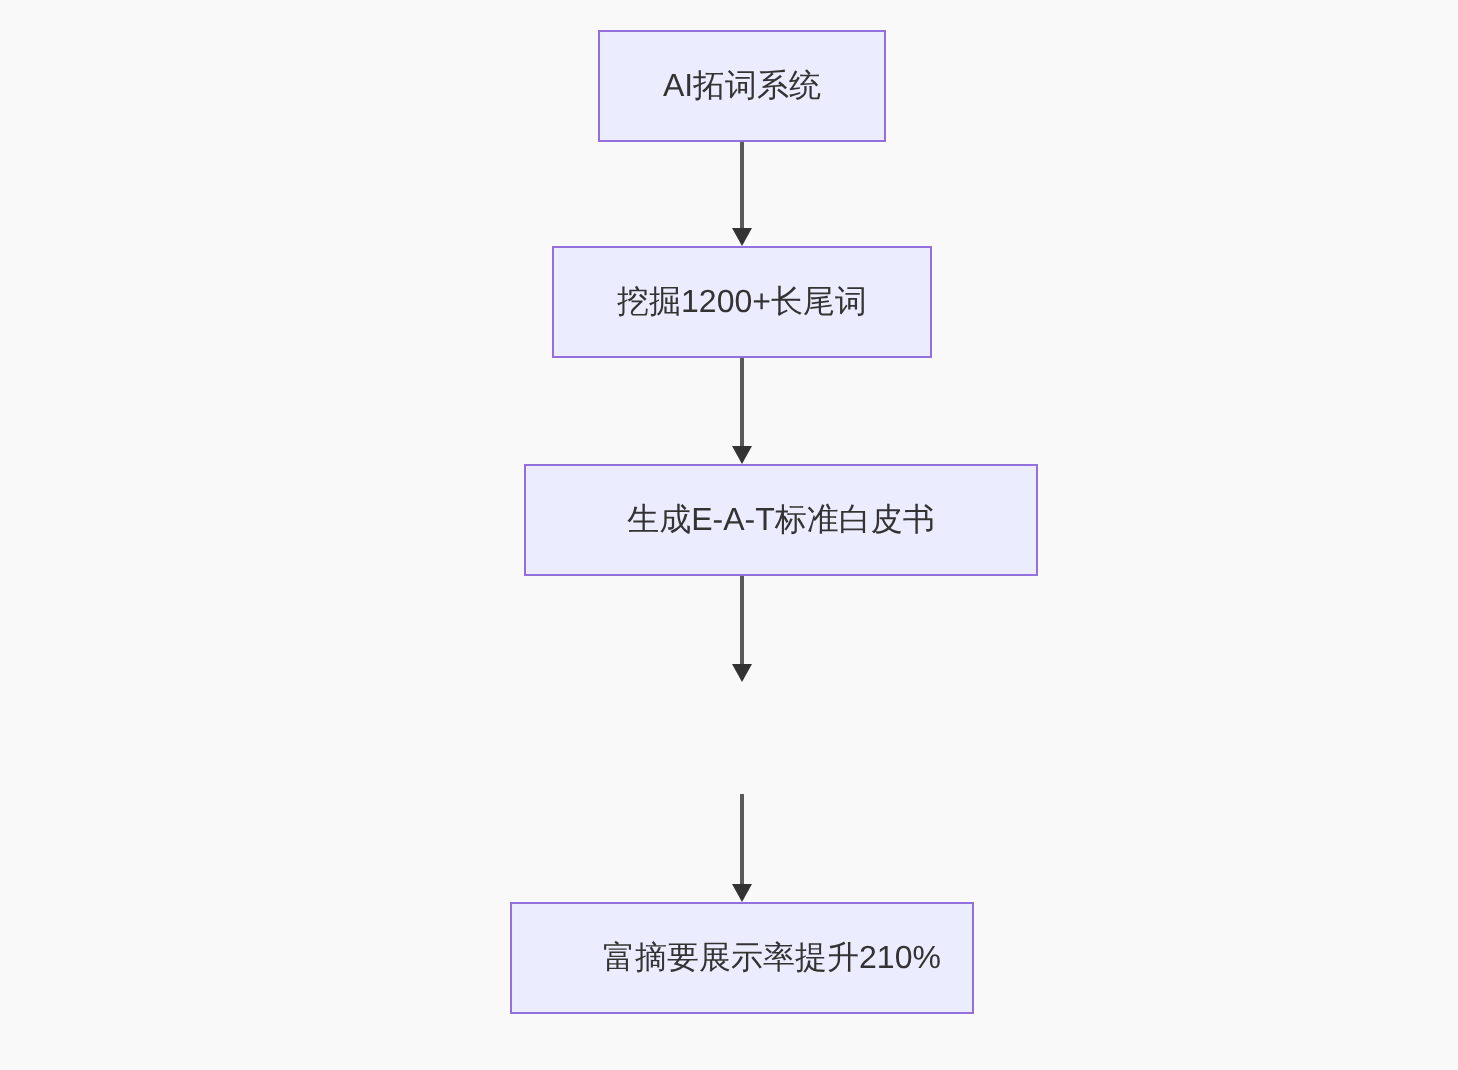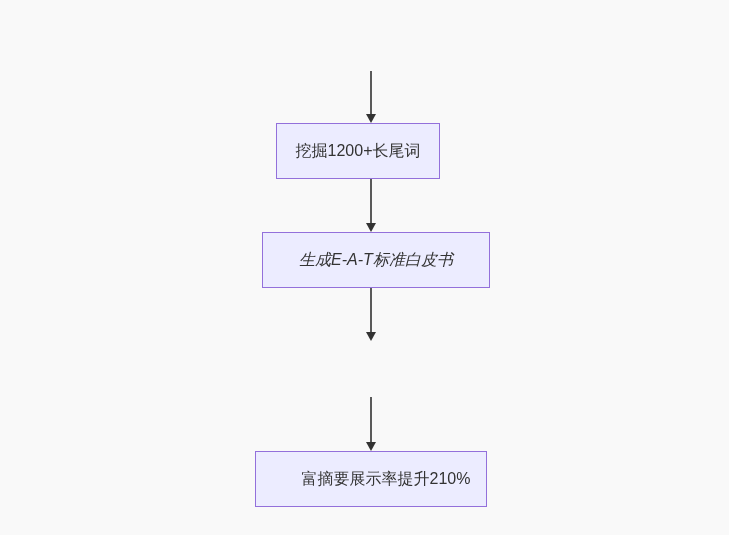--- a/index.html
+++ b/index.html
@@ -25,22 +25,22 @@
     border: 1px solid #9370db;
     color: #333333;
     font-size: 16px;
     display: flex;
     align-items: center;
     justify-content: center;
     text-align: center;
     white-space: nowrap;
   }
   .n1 { left: 299px; top: 15px;  width: 144px; }
-  .n2 { left: 276px; top: 123px; width: 164px; }
-  .n3 { left: 262px; top: 232px; width: 228px; font-style: italic; }
+  .n2 { left: 276px; top: 123px; width: 190px; }
+  .n3 { left: 262px; top: 232px; width: 257px; }
   .n4 { left: 265px; top: 341px; width: 212px; }
   .n5 { left: 255px; top: 451px; width: 232px; padding-left: 30px; }
 
   .edge {
     position: absolute;
     left: 371px;
     transform: translateX(-50%);
     display: flex;
     flex-direction: column;
     align-items: center;
@@ -60,20 +60,21 @@
     border-left: 5px solid transparent;
     border-right: 5px solid transparent;
     border-top: 9px solid #333333;
   }
 </style>
 </head>
 <body>
 
 <div class="canvas">
 
+  <div class="node n1">AI拓词系统</div>
 
   <div class="edge e1">
     <div class="line"></div>
     <div class="head"></div>
   </div>
 
   <div class="node n2">挖掘1200+长尾词</div>
 
   <div class="edge e2">
     <div class="line"></div>

